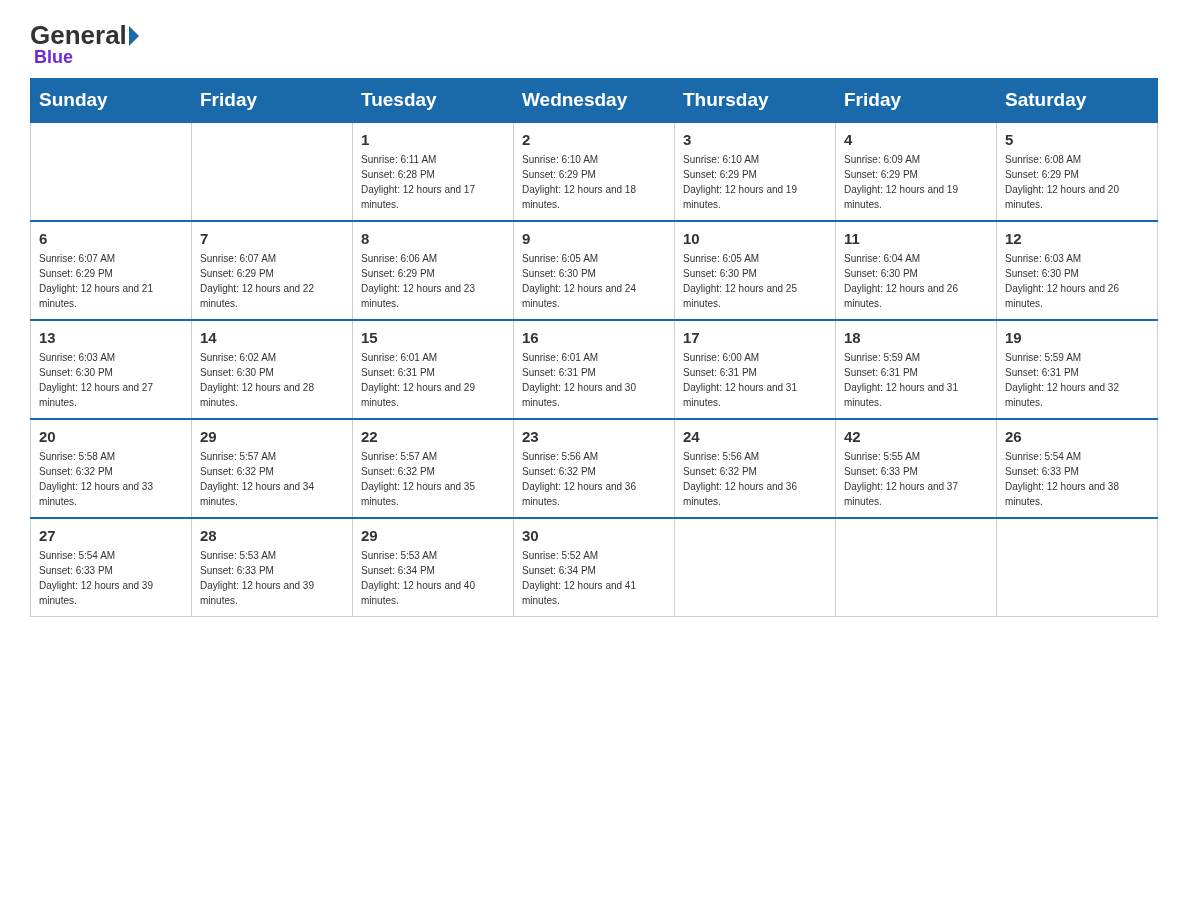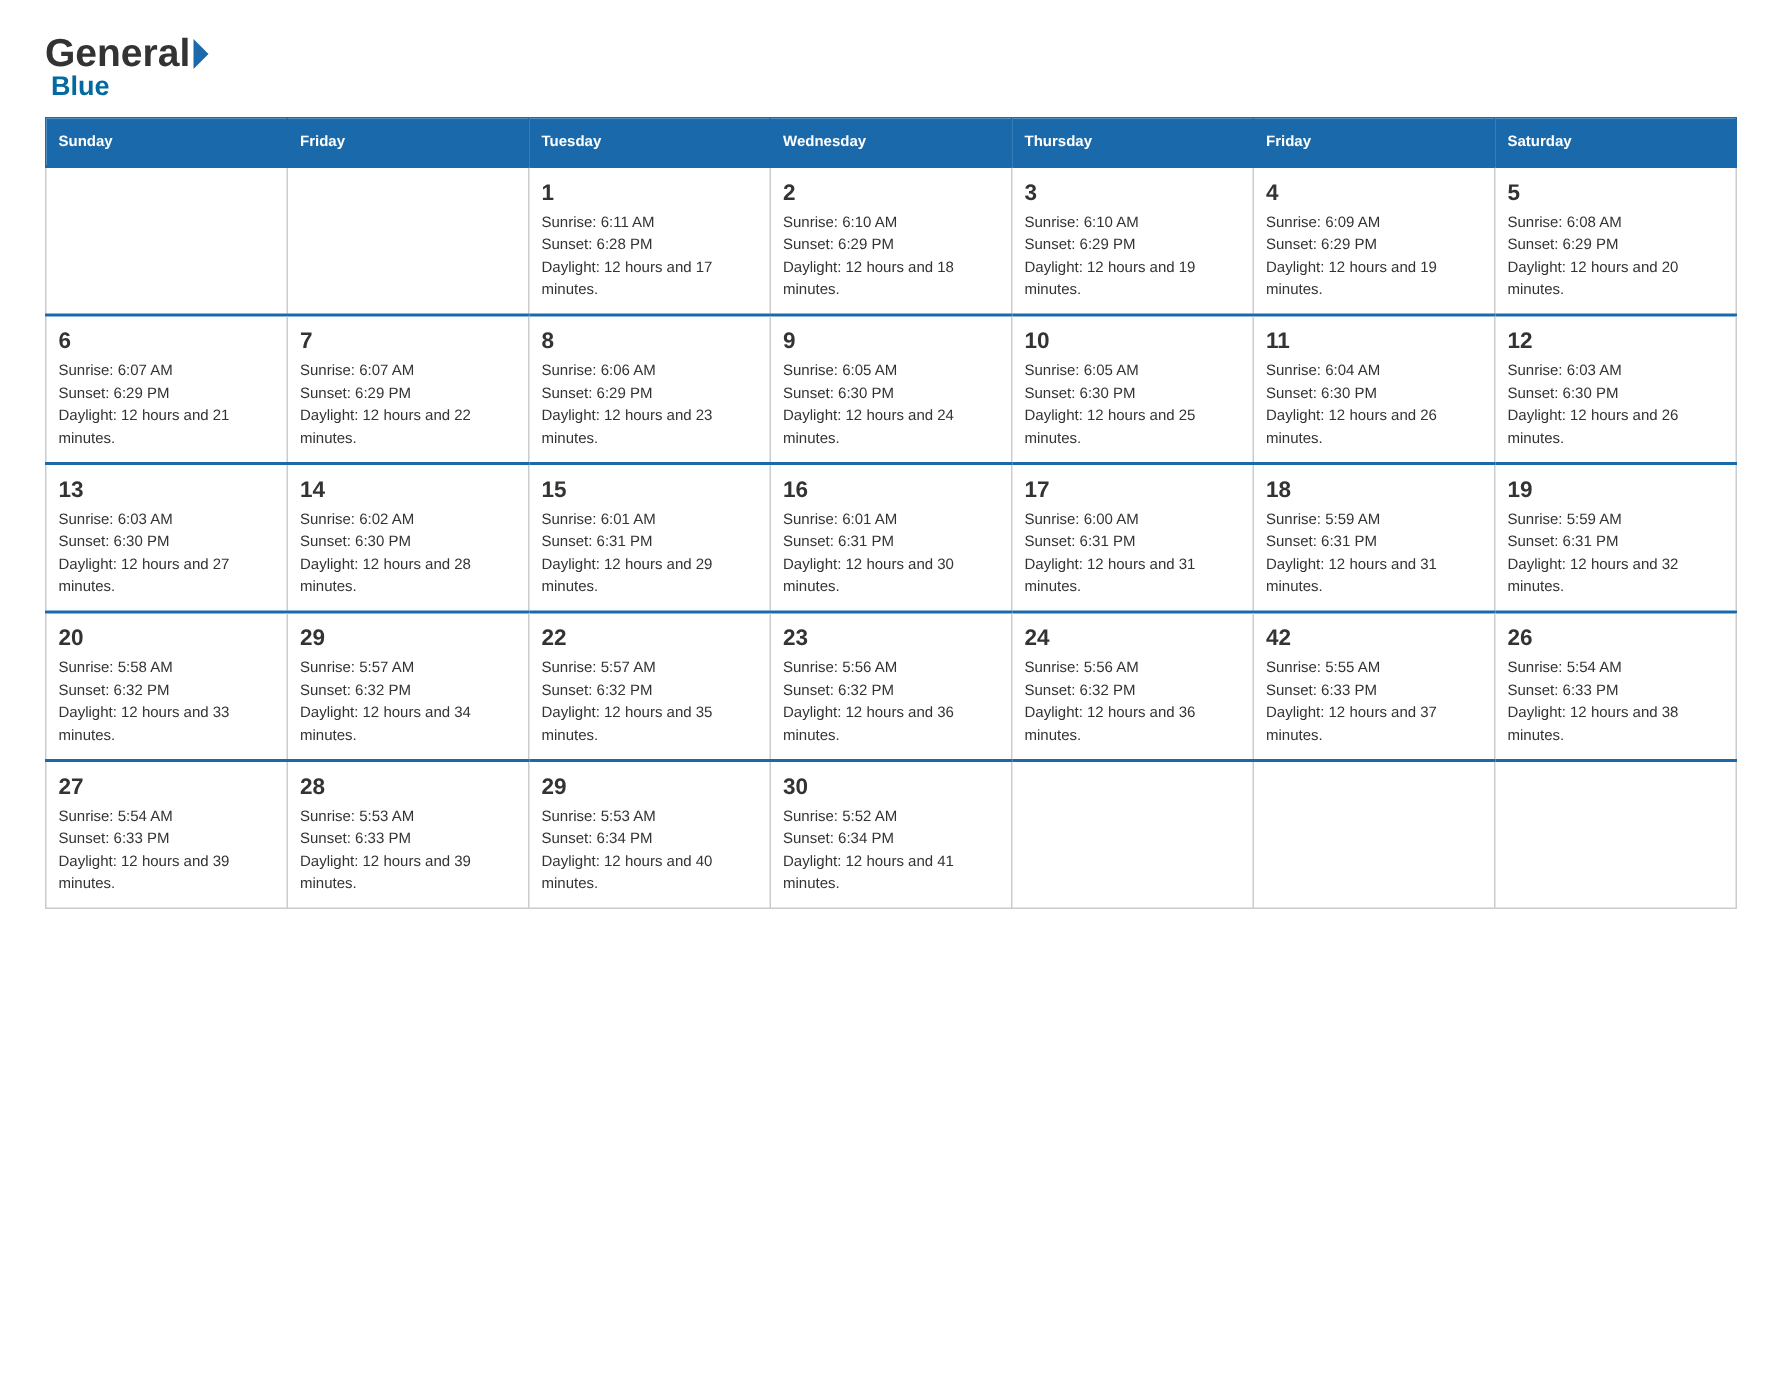--- a/index.html
+++ b/index.html
@@ -35,21 +35,21 @@
       height: 0;
       border-left: 10px solid #1a6aab;
       border-top: 10px solid transparent;
       border-bottom: 10px solid transparent;
       margin-left: 2px;
       vertical-align: middle;
     }
     .logo-sub {
       font-size: 18px;
       font-weight: bold;
-      color: #0369a1;
+      color: #6d28d9;
       margin-top: -4px;
       margin-left: 4px;
     }
     .title-area {
       text-align: right;
     }
     .month-title {
       font-size: 52px;
       font-weight: bold;
       color: #333;
@@ -62,21 +62,21 @@
     }
     .calendar {
       width: 100%;
       border-collapse: collapse;
       margin-top: 10px;
     }
     .calendar th {
       background: #1a6aab;
       color: #fff;
       padding: 10px 8px;
-      font-size: 10px;
+      font-size: 19px;
       font-weight: bold;
       text-align: left;
       border: 1px solid #1a6aab;
       margin-left: 36px;
     }
     .calendar td {
       vertical-align: top;
       padding: 8px 8px;
       border: 1px solid #ccc;
       border-top: 2px solid #1a6aab;

